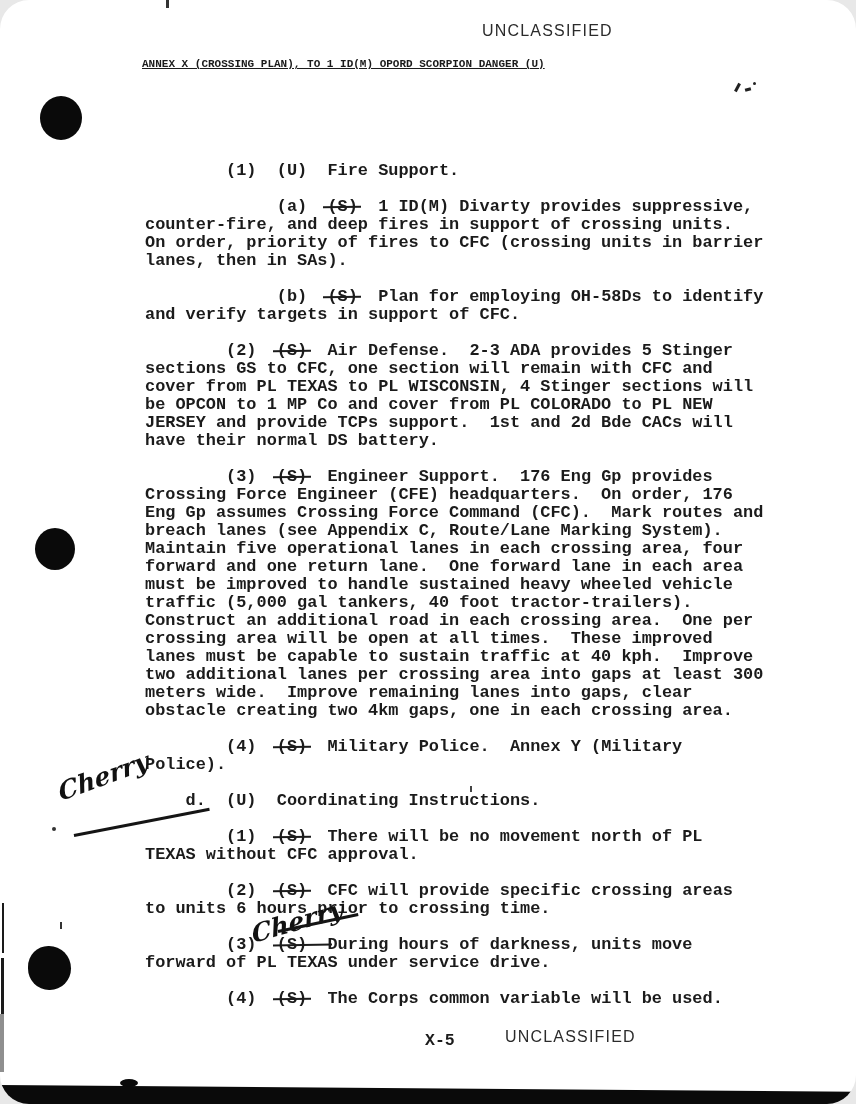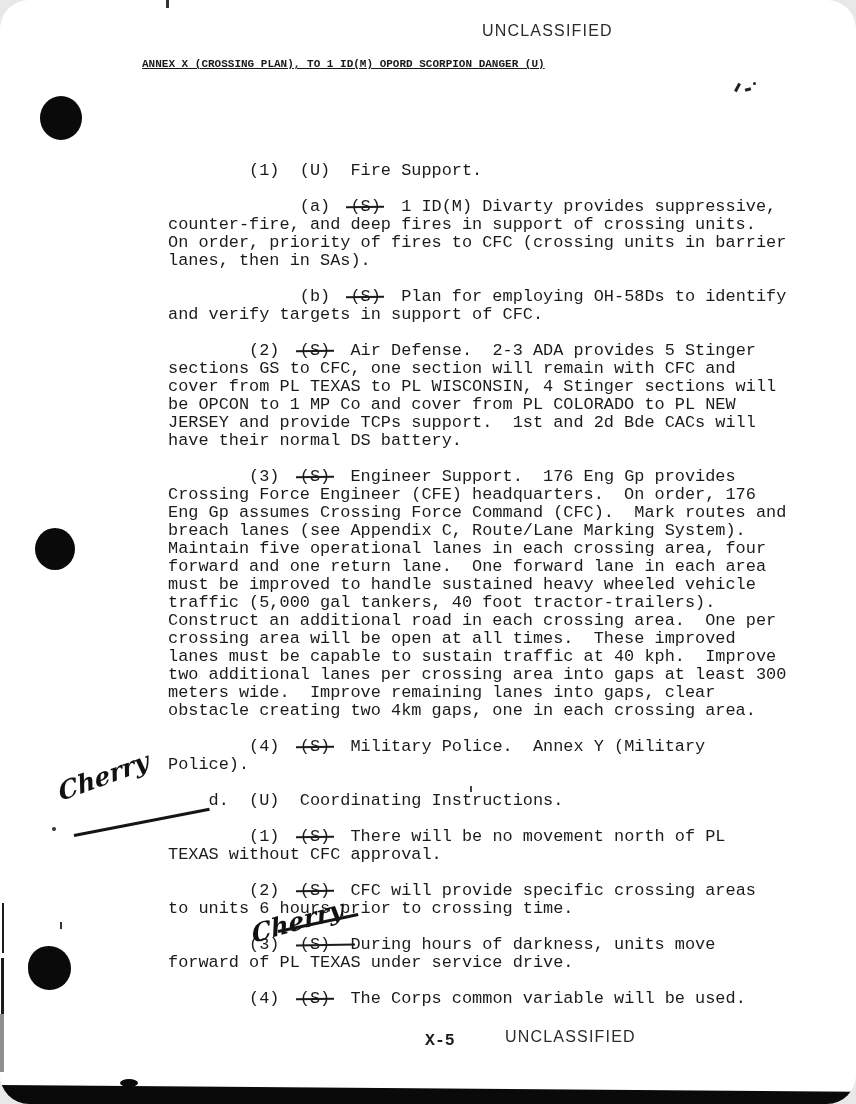--- a/index.html
+++ b/index.html
@@ -15,21 +15,21 @@
   .clsf-top{left:482px;top:22px;}
   .clsf-bottom{left:505px;top:1028px;}
   
   .doc-title{
     position:absolute;left:142px;top:58px;font-size:11px;font-weight:700;
     white-space:pre;letter-spacing:0;text-decoration:underline;
   }
   
   .doc-body{
     position:absolute;left:145px;top:126px;width:640px;
-    font-size:16.9px;font-weight:400;line-height:18px;white-space:pre;margin-left:23px;
+    font-size:16.9px;font-weight:700;line-height:18px;white-space:pre;
   }
   .tline{height:18px;}
   .strike{position:relative;display:inline-block;}
   .strike::after{
     content:"";position:absolute;left:-4px;right:-4px;top:8px;height:2.4px;
     background:#1b1b1b;transform:rotate(-1deg);
   }
   
   .page-num{position:absolute;left:425px;top:1031px;font-size:16.5px;font-weight:700;text-align:right;}
   

